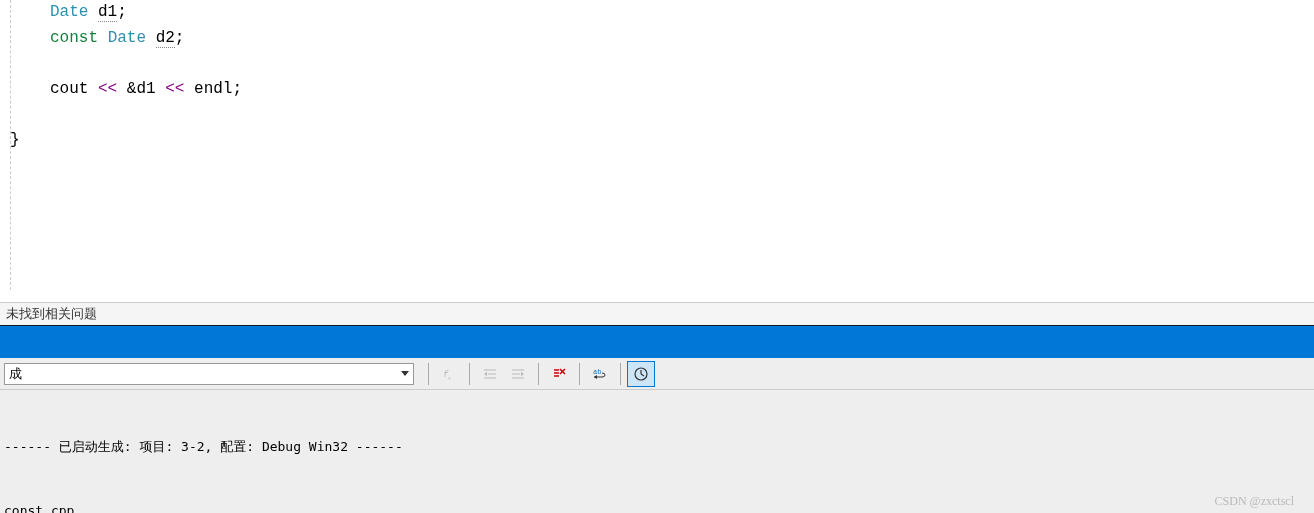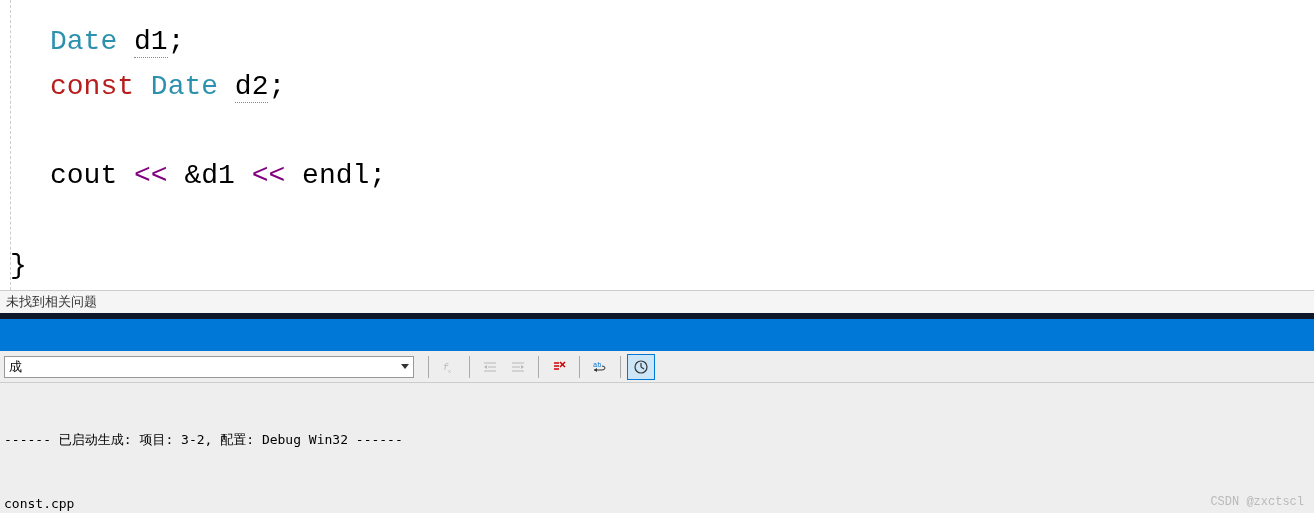--- a/index.html
+++ b/index.html
@@ -6,51 +6,52 @@
     body {
       font-family: Consolas, "Courier New", monospace;
       background: #fff;
       width: 1314px;
       height: 513px;
       overflow: hidden;
       position: relative;
     }
     .code-editor {
       background: #fff;
-      padding: 20px 0 10px 50px;
-      font-size: 28px;
+      padding: 0 0 10px 50px;
+      font-size: 16px;
       line-height: 1.6;
       height: 290px;
       position: relative;
     }
     .code-editor::before {
       content: "";
       position: absolute;
       left: 10px;
       top: 0;
       bottom: 0;
       width: 1px;
       border-left: 1px dashed #ccc;
     }
     .code-line { white-space: pre; font-family: Consolas, "Courier New", monospace; }
     .type { color: #2b91af; }
-    .keyword { color: #b91c1c; }
+    .keyword { color: #15803d; }
     .operator { color: #800080; }
     .number { color: #800080; }
     .punct { color: #000; }
     .ident { color: #000; }
     .dotted { border-bottom: 1px dotted #888; }
     .status-bar {
       background: #f5f5f5;
       border-top: 1px solid #ccc;
-      border-bottom: 6px solid #0f172a;
+      border-bottom: 1px solid #0f172a;
       padding: 2px 6px;
       font-size: 13px;
       font-family: "Microsoft YaHei", sans-serif;
       color: #333;
+      margin-top: 12px;
     }
     .blue-bar {
       background: #0078d7;
       height: 32px;
       width: 100%;
     }
     .toolbar {
       background: #eee;
       border-bottom: 1px solid #ccc;
       display: flex;
@@ -102,24 +103,24 @@
       font-size: 13px;
       color: #000;
       padding: 2px 4px;
       line-height: 1.45;
       white-space: pre;
     }
     .output-line { font-family: Consolas, "SimSun", monospace; margin-top: 8px; }
     .watermark {
       position: absolute;
       bottom: 4px;
-      right: 10px;
+      right: 20px;
       color: rgba(180,180,180,0.9);
       font-size: 12px;
-      font-family: Liberation Mono, monospace;
+      font-family: Liberation Serif, serif;
     }
   </style>
 </head>
 <body>
 
 <div class="code-editor">
   <div class="code-line"><span class="type">Date</span> <span class="ident dotted">d1</span><span class="punct">;</span></div>
   <div class="code-line"><span class="keyword">const</span> <span class="type">Date</span> <span class="ident dotted">d2</span><span class="punct">;</span></div>
   <div class="code-line">&nbsp;</div>
   <div class="code-line"><span class="ident">cout</span> <span class="operator">&lt;&lt;</span> <span class="ident">&amp;d1</span> <span class="operator">&lt;&lt;</span> <span class="ident">endl</span><span class="punct">;</span></div>

